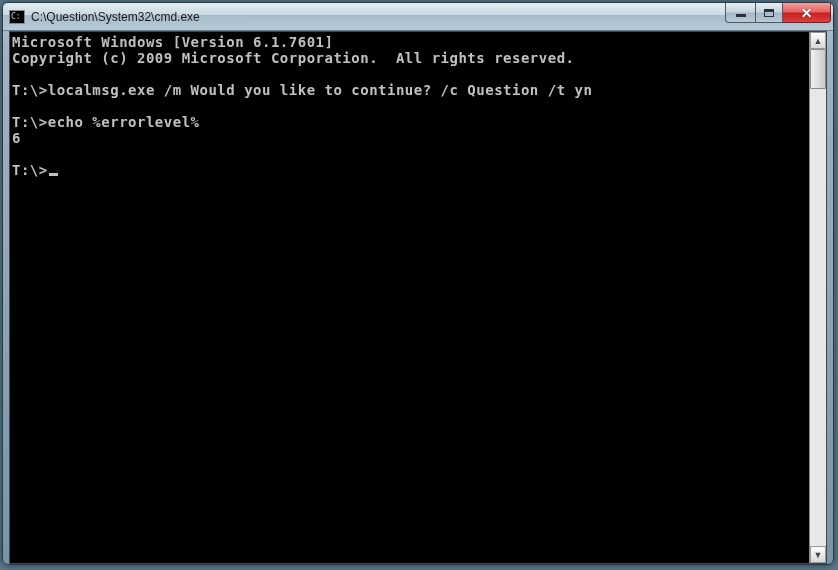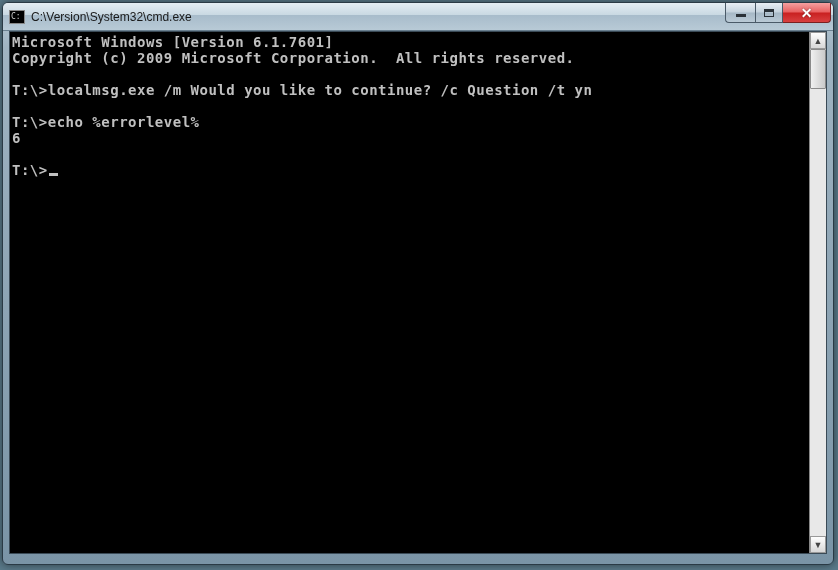--- a/index.html
+++ b/index.html
@@ -93,21 +93,21 @@
     border-top: 3px solid #2a3138;
   }
   .close-glyph {
     color: #fff;
     font-weight: bold;
     font-size: 14px;
     text-shadow: 0 0 2px rgba(0,0,0,0.5);
   }
   .client-frame {
     flex: 1;
-    margin: 0 6px 10px 6px;
+    margin: 0 6px 0 6px;
     background: #000;
     border: 1px solid #3a4a56;
     display: flex;
     position: relative;
   }
   .terminal {
     flex: 1;
     background: #000;
     color: #c0c0c0;
     font-family: "Terminal", "Fixedsys", "Lucida Console", monospace;
@@ -161,21 +161,21 @@
     border: 1px solid #8a8a8a;
     border-radius: 1px;
   }
 </style>
 </head>
 <body>
 
 <div class="window">
   <div class="titlebar">
     <div class="app-icon">C:</div>
-    <div class="title-text">C:\Version\System32\cmd.exe</div>
+    <div class="title-text">C:\Question\System32\cmd.exe</div>
     <div class="win-buttons">
       <div class="win-btn min">
         <div class="min-glyph"></div>
       </div>
       <div class="win-btn max">
         <div class="max-glyph"></div>
       </div>
       <div class="win-btn close">
         <span class="close-glyph">✕</span>
       </div>

